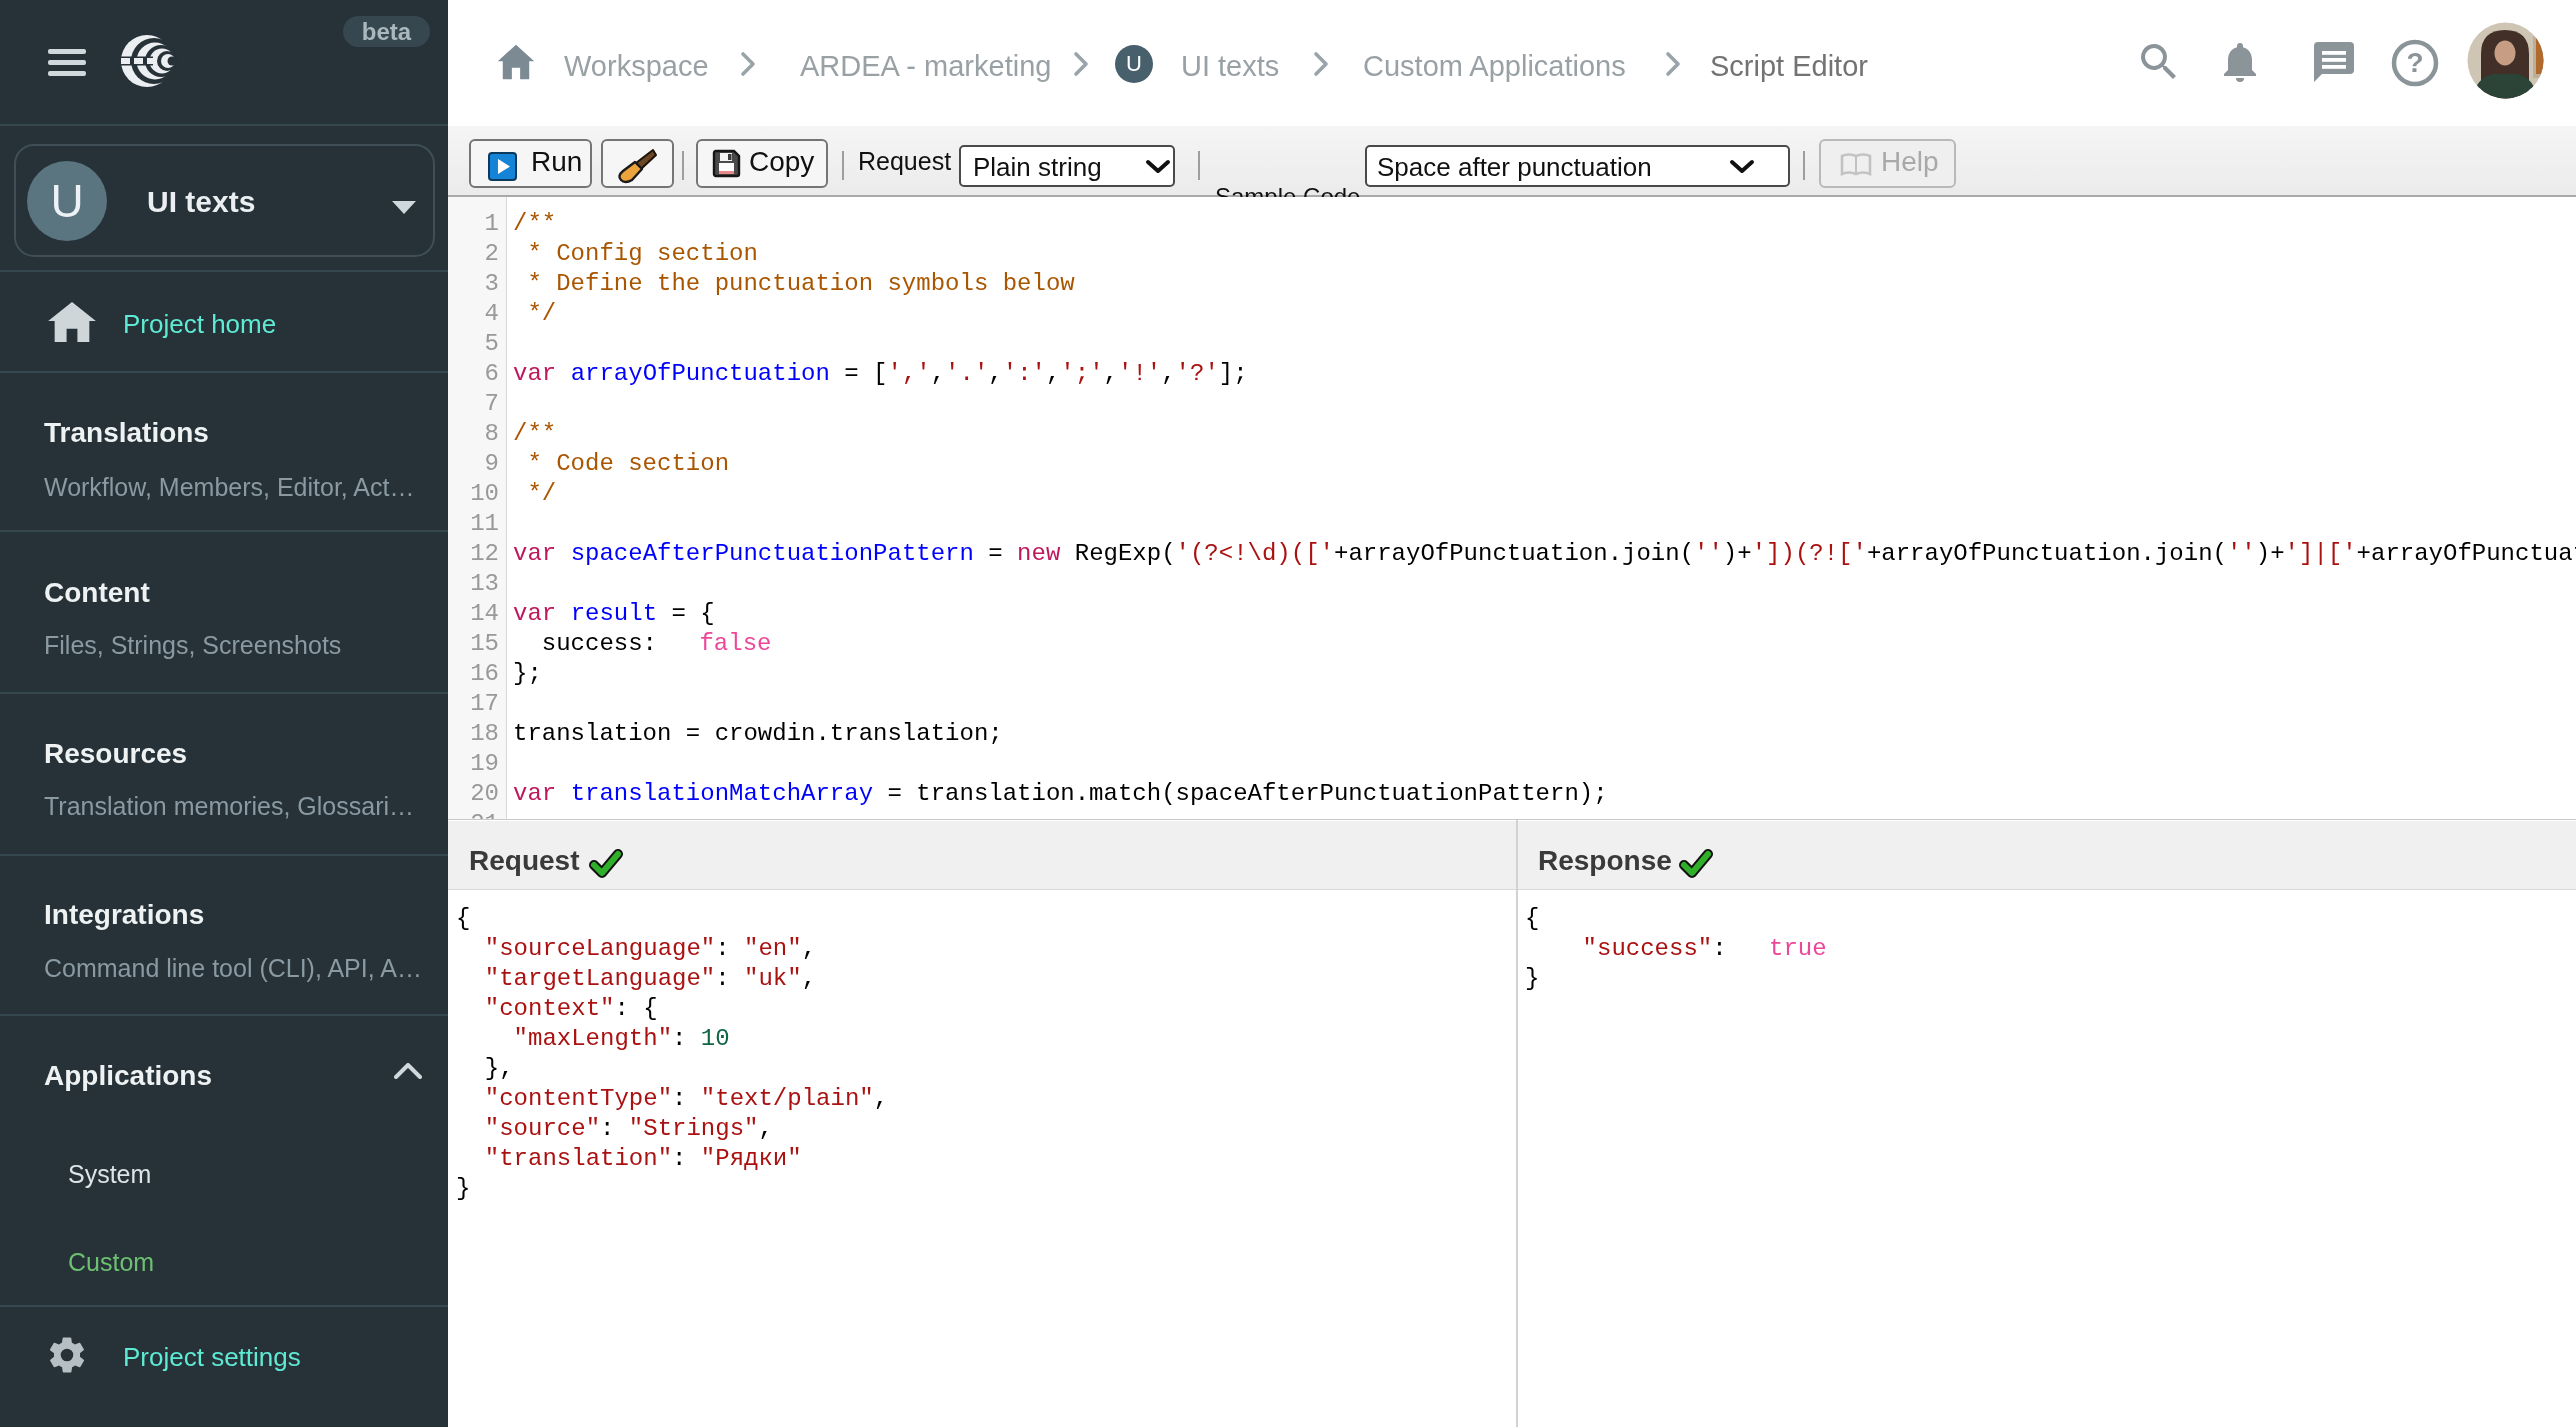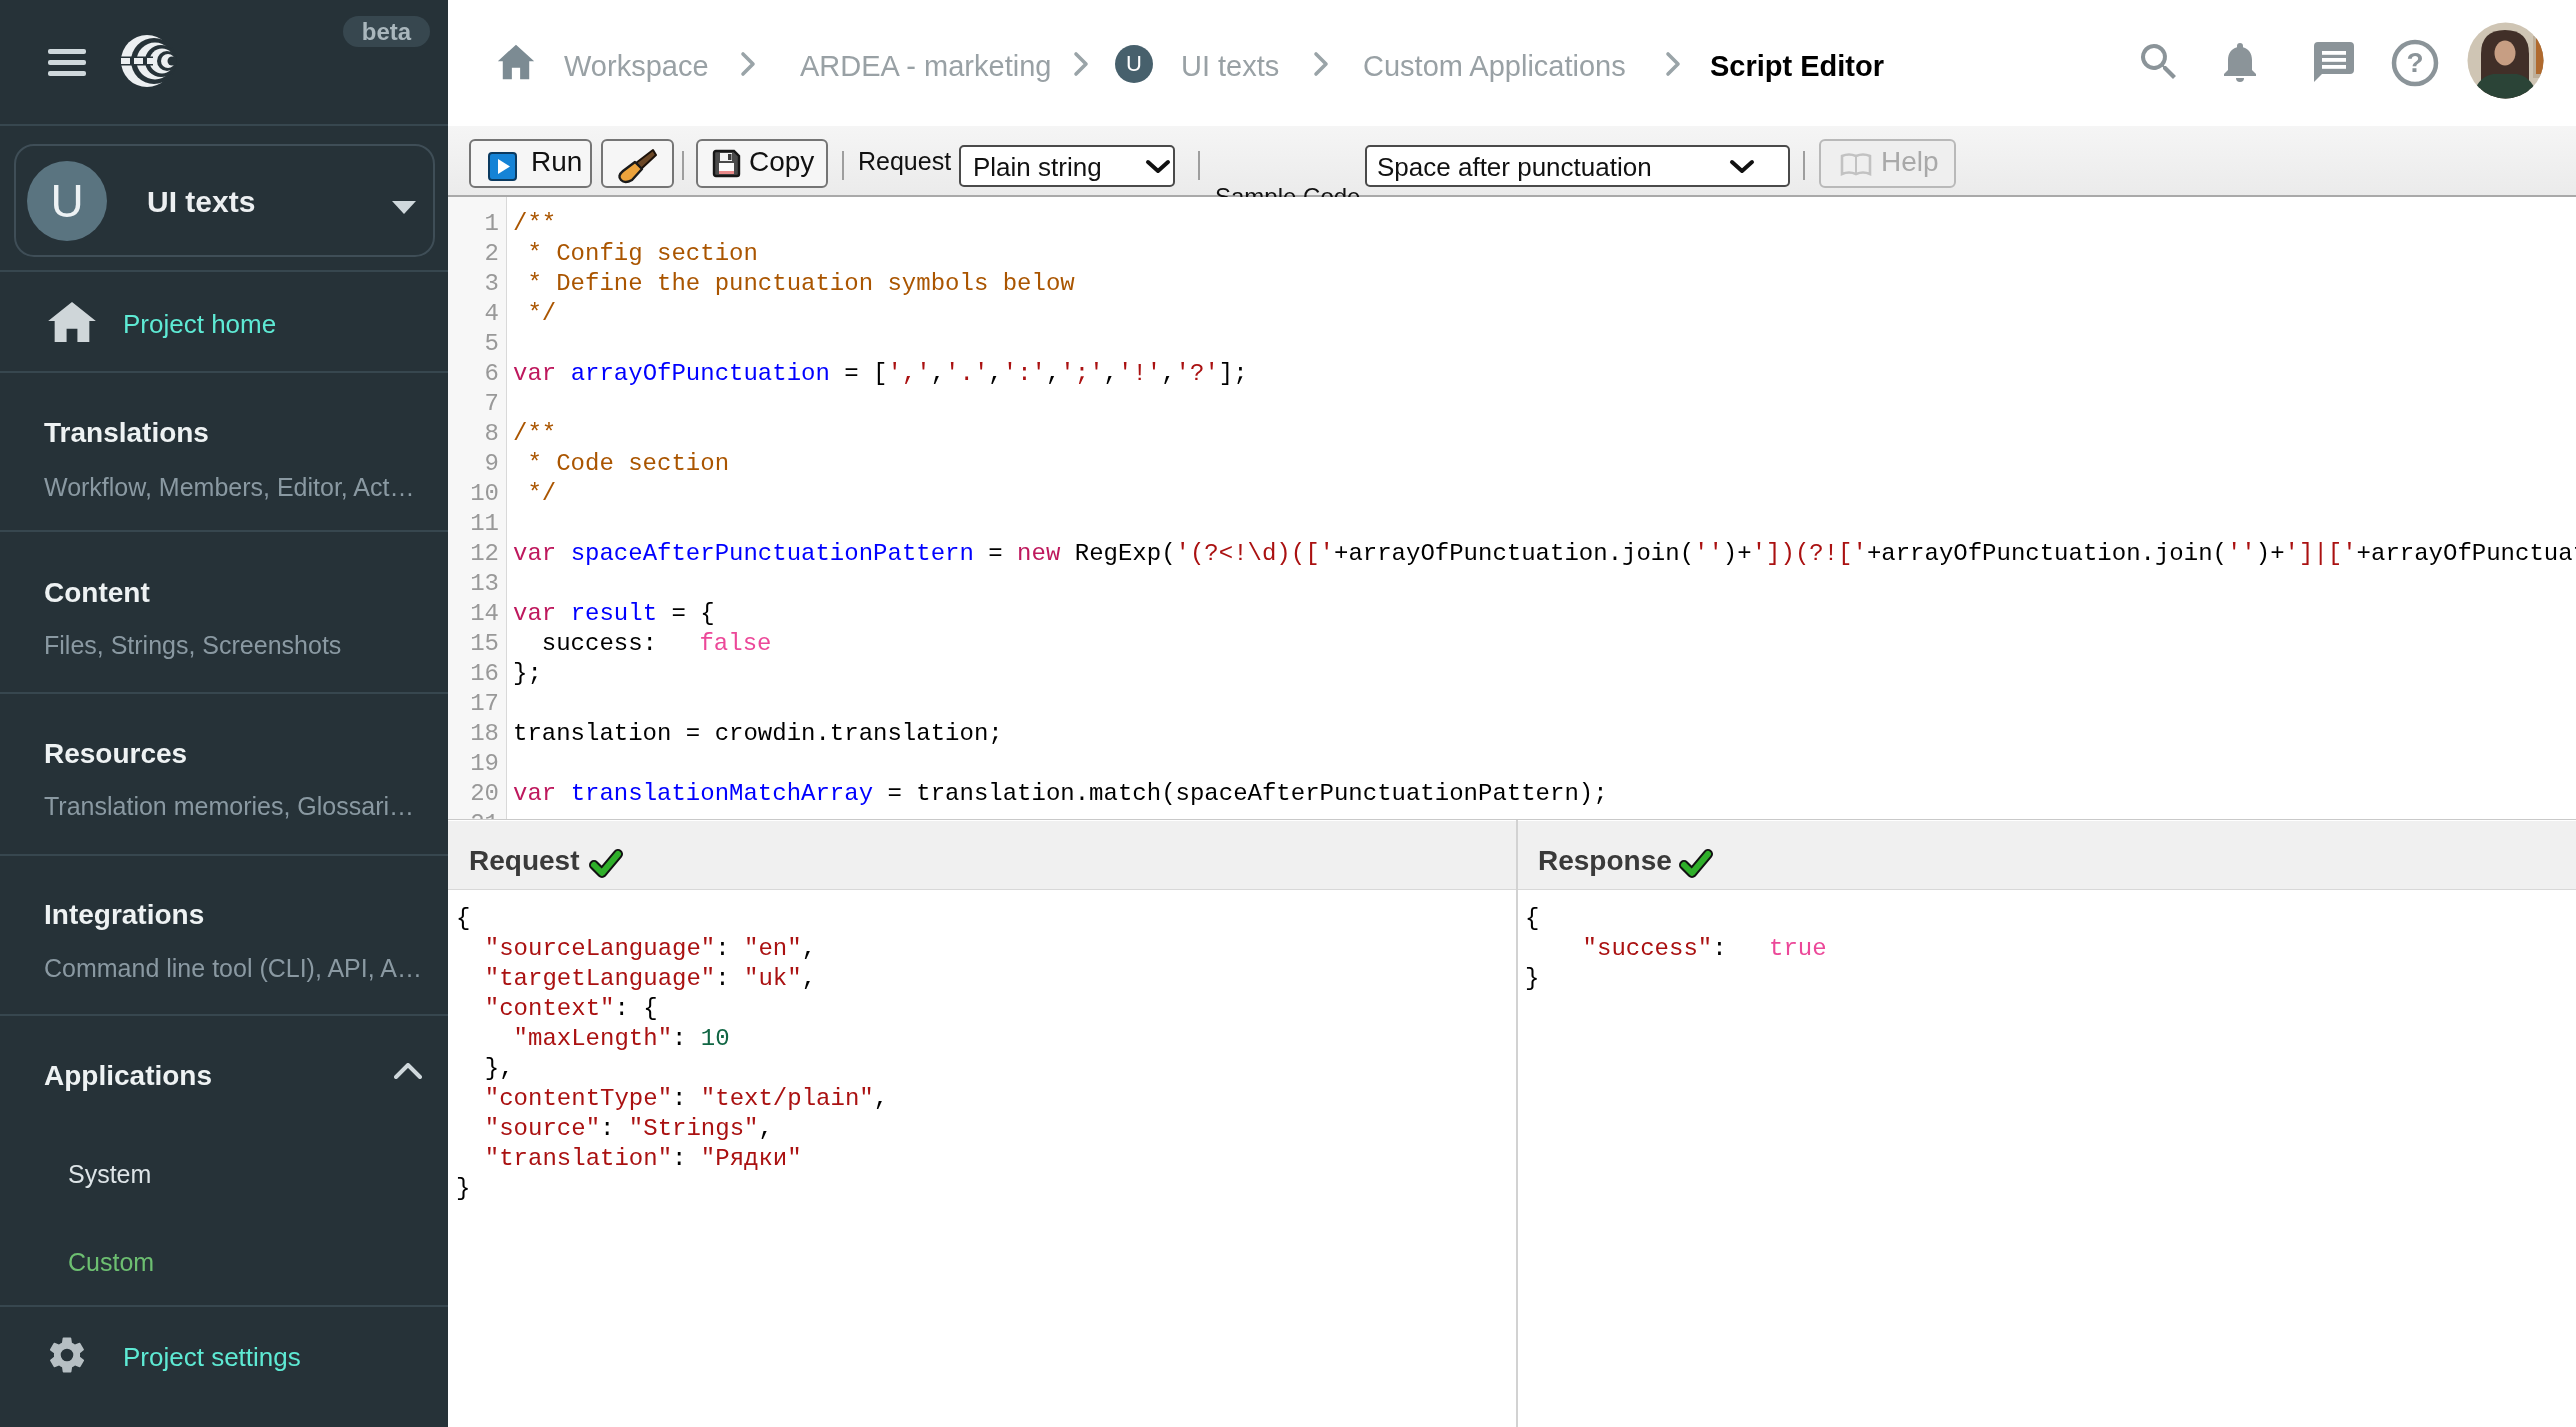--- a/index.html
+++ b/index.html
@@ -126,21 +126,21 @@
     </svg>
   <div class="abs" style="left:667px;top:45px;width:38px;height:38px;border-radius:50%;background:#47606c;text-align:center;line-height:38px;font-size:22px;color:#fff;">U</div>
   <div class="crumb" style="left:733px;">UI texts</div>
   <svg class="abs" style="left:864px;top:51px;" width="18" height="26" viewBox="0 0 18 26">
       <path d="M4 3 L14 13 L4 23" fill="none" stroke="#9aa4a8" stroke-width="3.6" stroke-linecap="round" stroke-linejoin="round"></path>
     </svg>
   <div class="crumb" style="left:915px;">Custom Applications</div>
   <svg class="abs" style="left:1216px;top:51px;" width="18" height="26" viewBox="0 0 18 26">
       <path d="M4 3 L14 13 L4 23" fill="none" stroke="#9aa4a8" stroke-width="3.6" stroke-linecap="round" stroke-linejoin="round"></path>
     </svg>
-  <div class="crumb" style="left:1262px;color:#000000;font-weight:bold;">Script Editor</div>
+  <div class="crumb" style="left:1262px;color:#737373;font-weight:normal;">Script Editor</div>
 
   <svg class="abs" style="left:1687px;top:38px;" width="48" height="48" viewBox="0 0 24 24">
     <path fill="#8b9499" d="M15.5 14h-.79l-.28-.27a6.5 6.5 0 1 0-.7.7l.27.28v.79l5 4.99L20.49 19l-4.99-5zm-6 0A4.5 4.5 0 1 1 14 9.5 4.5 4.5 0 0 1 9.5 14z"></path>
   </svg>
   <svg class="abs" style="left:1768px;top:38px;" width="48" height="48" viewBox="0 0 24 24">
     <path fill="#8b9499" d="M12 22a2 2 0 0 0 2-2h-4a2 2 0 0 0 2 2zm6-6v-5c0-3.07-1.63-5.64-4.5-6.32V4a1.5 1.5 0 0 0-3 0v.68C7.64 5.36 6 7.92 6 11v5l-2 2v1h16v-1l-2-2z"></path>
   </svg>
   <svg class="abs" style="left:1862px;top:38px;" width="48" height="48" viewBox="0 0 24 24">
     <path fill="#8b9499" d="M20 2H4a2 2 0 0 0-2 2v18l4-4h14a2 2 0 0 0 2-2V4a2 2 0 0 0-2-2z"></path>
     <g fill="#fff">

